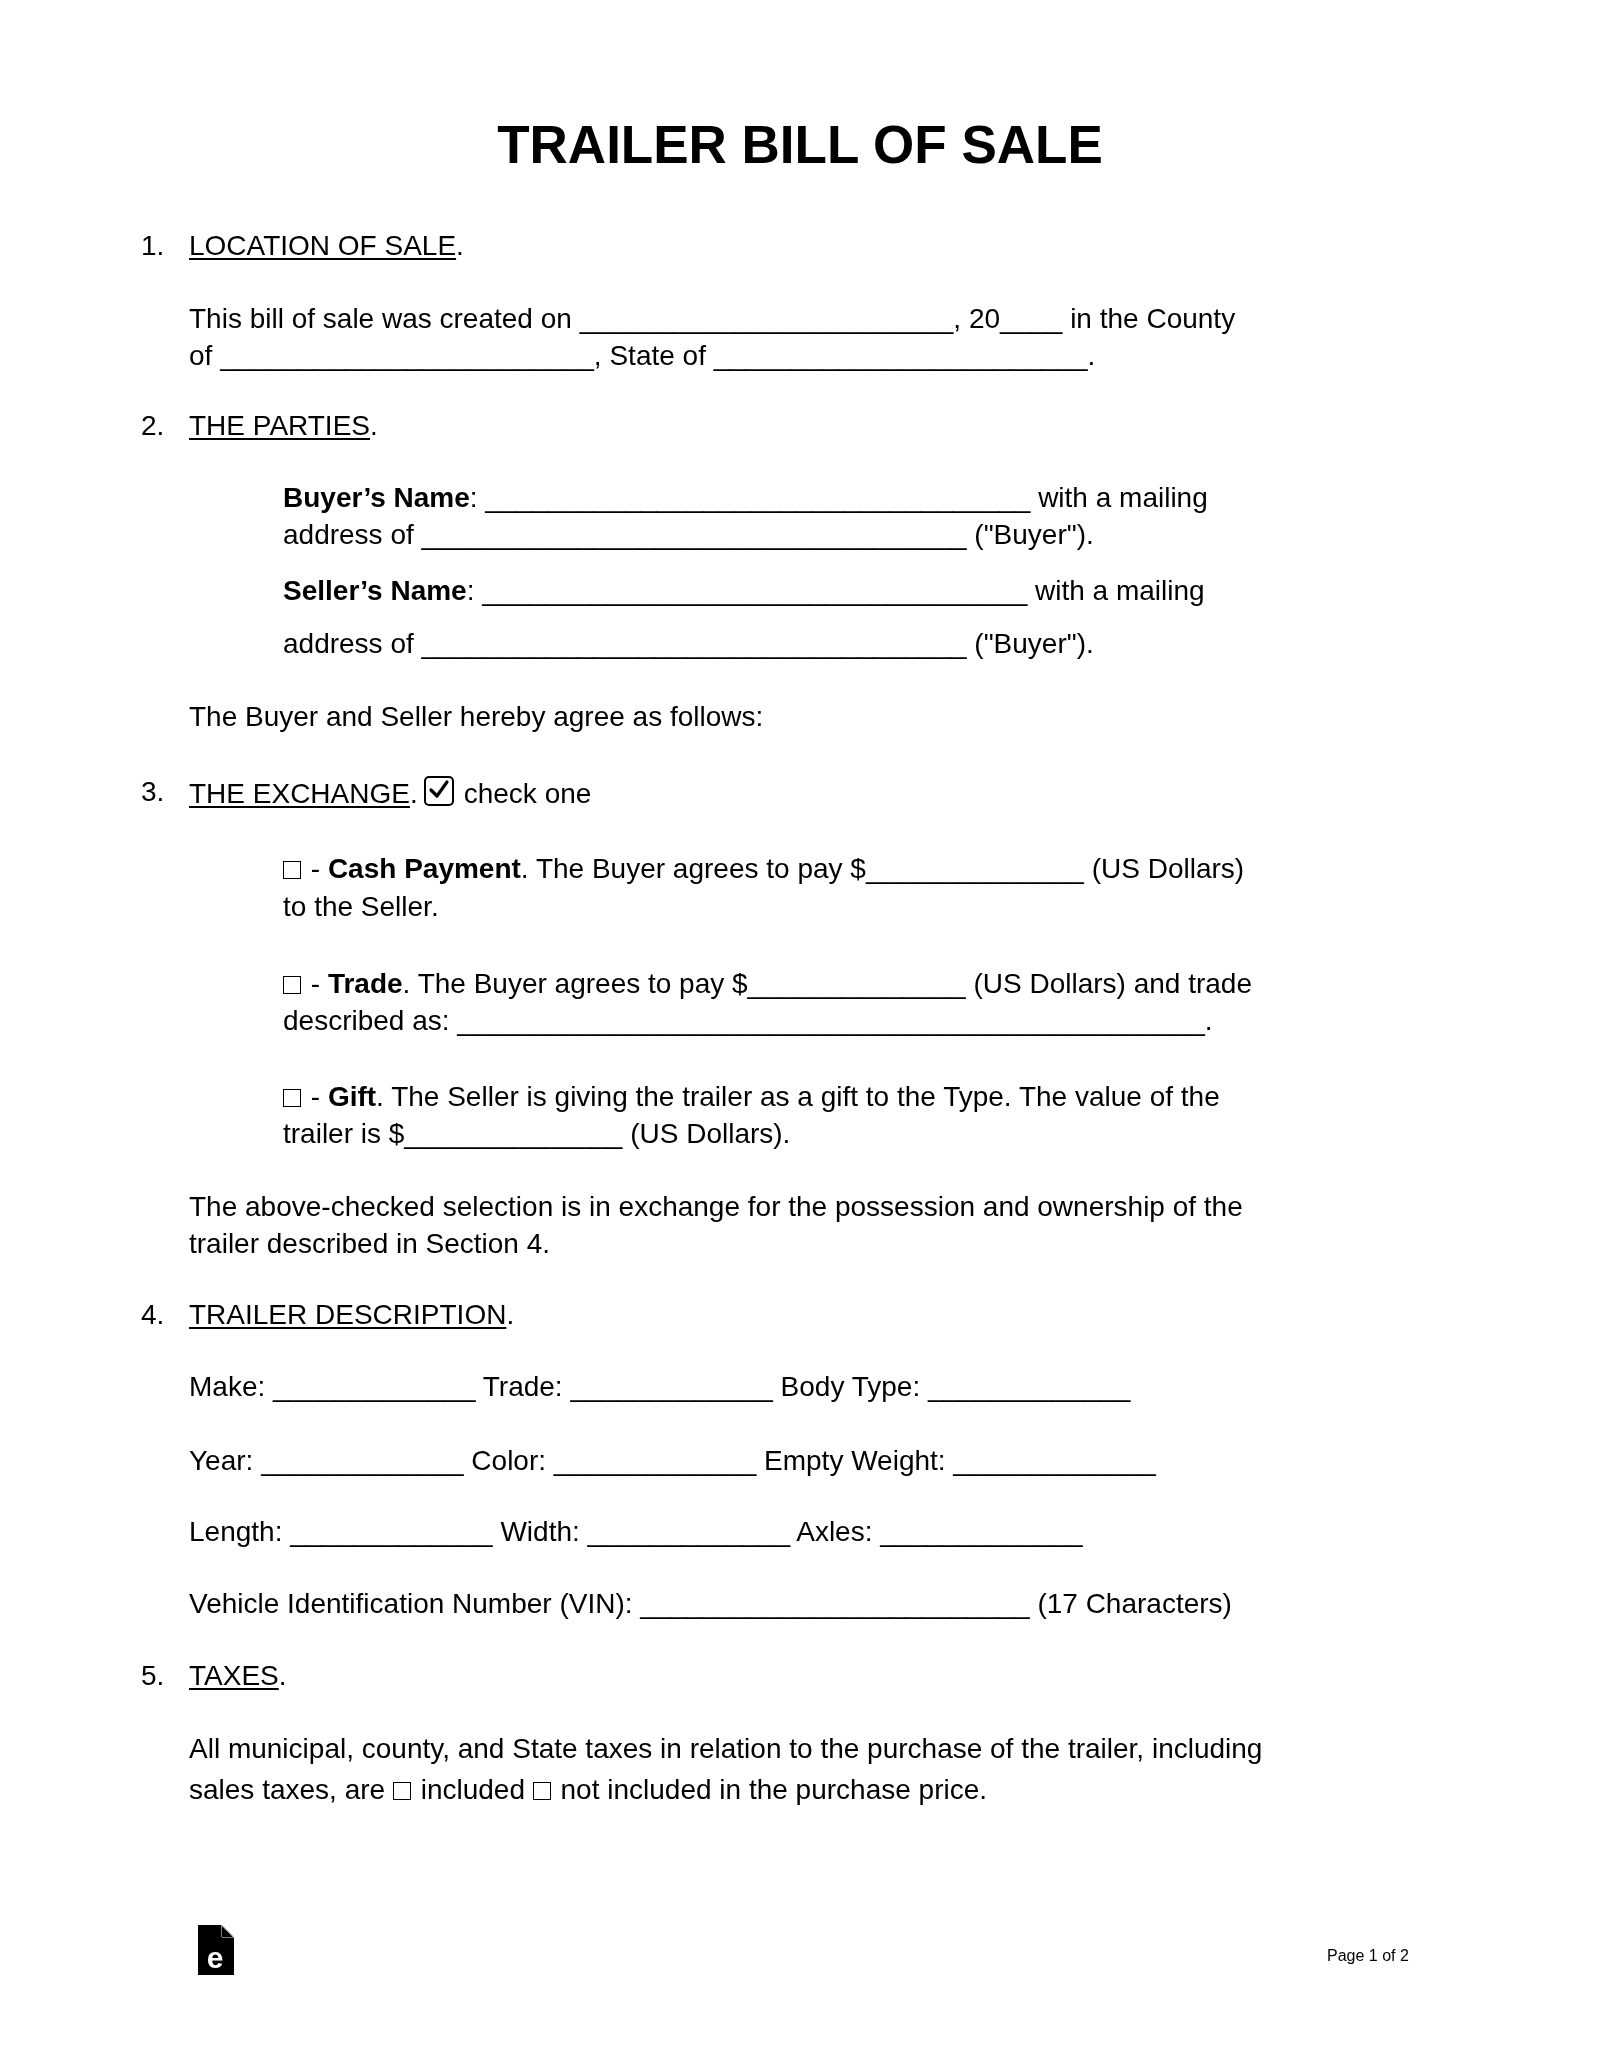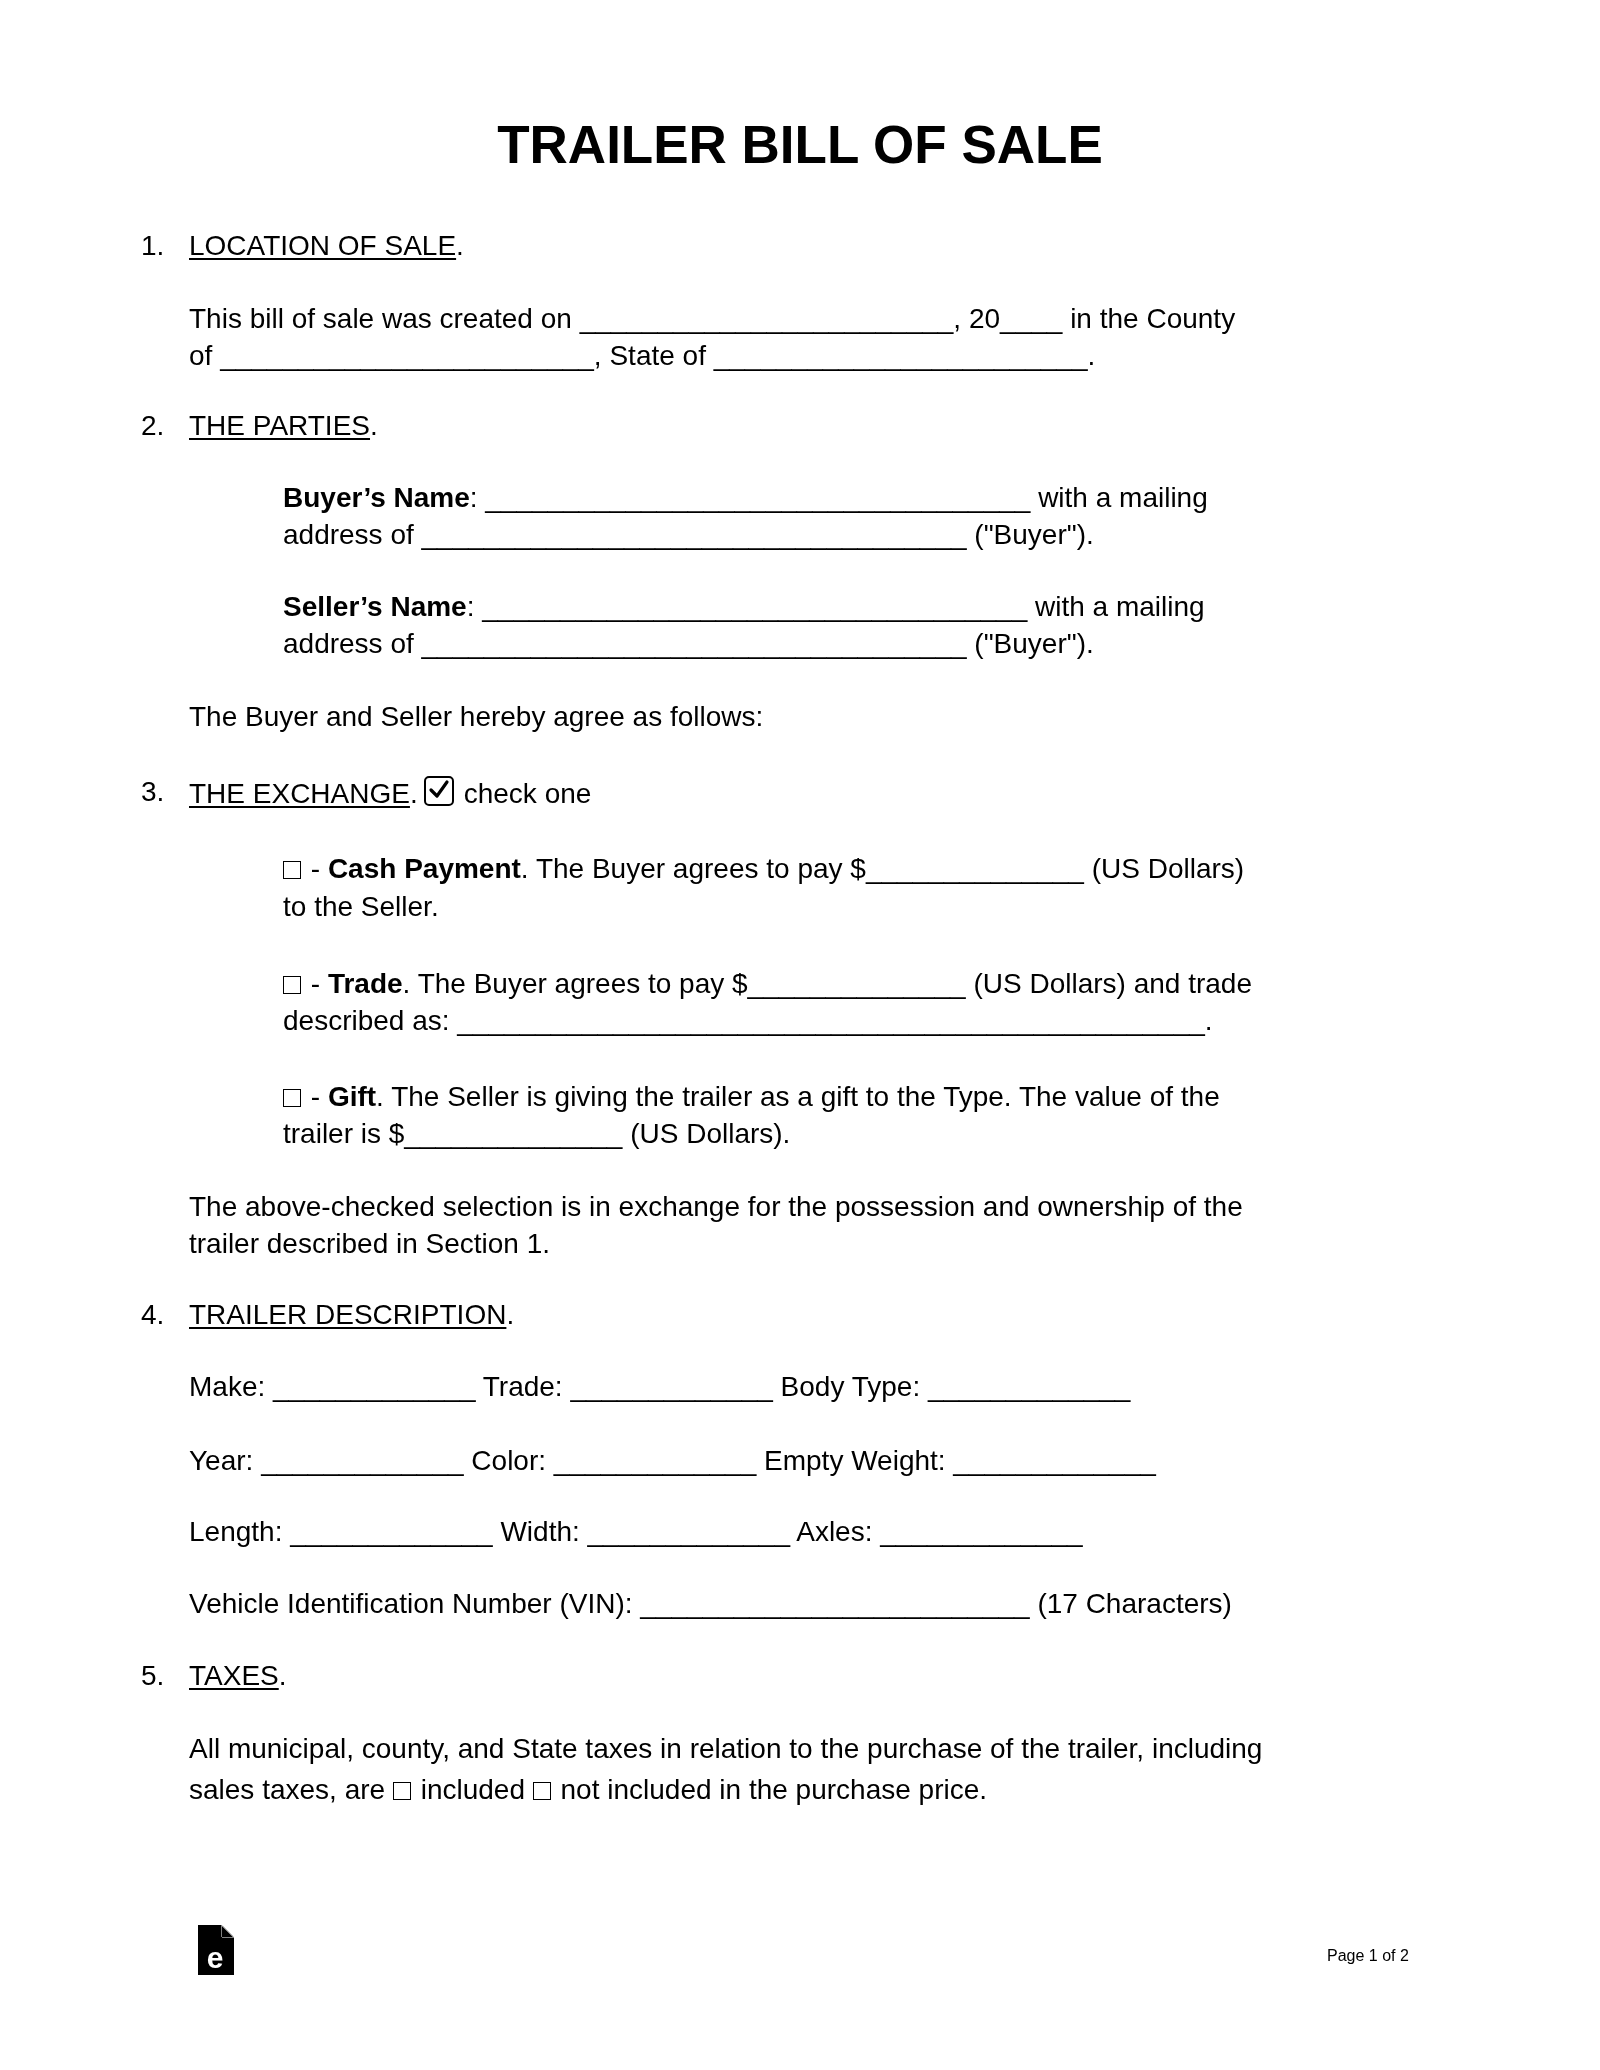--- a/index.html
+++ b/index.html
@@ -28,41 +28,41 @@
 <div class="ln" style="left:189px; top:230px"><span class="h">LOCATION OF SALE</span><span>.</span></div>
 <div class="ln" style="left:189px; top:303px">This bill of sale was created on ________________________, 20____ in the County</div>
 <div class="ln" style="left:189px; top:340px">of ________________________, State of ________________________.</div>
 
 <div class="num" style="top:410px">2.</div>
 <div class="ln" style="left:189px; top:410px"><span class="h">THE PARTIES</span><span>.</span></div>
 
 <div class="ln" style="left:283px; top:482px"><span class="b">Buyer’s Name</span><span>: ___________________________________ with a mailing</span></div>
 <div class="ln" style="left:283px; top:519px">address of ___________________________________ ("Buyer").</div>
 
-<div class="ln" style="left:283px; top:591px"><span class="b">Seller’s Name</span><span>: ___________________________________ with a mailing</span></div>
+<div class="ln" style="left:283px; top:575px"><span class="b">Seller’s Name</span><span>: ___________________________________ with a mailing</span></div>
 <div class="ln" style="left:283px; top:628px">address of ___________________________________ ("Buyer").</div>
 
 <div class="ln" style="left:189px; top:701px">The Buyer and Seller hereby agree as follows:</div>
 
 <div class="num" style="top:776px">3.</div>
 <div class="ln" style="left:189px; top:776px"><span class="h">THE EXCHANGE</span><span>.</span><span class="chk"><svg width="22" height="22" viewBox="0 0 22 22">
         <path d="M3 11 L9 17 L19 3" fill="none" stroke="#000" stroke-width="3.2" stroke-linecap="round" stroke-linejoin="round"></path>
       </svg></span><span>check one</span></div>
 
 <div class="ln" style="left:283px; top:853px"><span class="box"></span><span> - </span><span class="b">Cash Payment</span><span>. The Buyer agrees to pay $______________ (US Dollars)</span></div>
 <div class="ln" style="left:283px; top:891px">to the Seller.</div>
 
 <div class="ln" style="left:283px; top:968px"><span class="box"></span><span> - </span><span class="b">Trade</span><span>. The Buyer agrees to pay $______________ (US Dollars) and trade</span></div>
 <div class="ln" style="left:283px; top:1005px">described as: ________________________________________________.</div>
 
 <div class="ln" style="left:283px; top:1081px"><span class="box"></span><span> - </span><span class="b">Gift</span><span>. The Seller is giving the trailer as a gift to the Type. The value of the</span></div>
 <div class="ln" style="left:283px; top:1118px">trailer is $______________ (US Dollars).</div>
 
 <div class="ln" style="left:189px; top:1191px">The above-checked selection is in exchange for the possession and ownership of the</div>
-<div class="ln" style="left:189px; top:1228px">trailer described in Section 1.</div>
+<div class="ln" style="left:189px; top:1228px">trailer described in Section 4.</div>
 
 <div class="num" style="top:1299px">4.</div>
 <div class="ln" style="left:189px; top:1299px"><span class="h">TRAILER DESCRIPTION</span><span>.</span></div>
 
 <div class="ln" style="left:189px; top:1371px">Make: _____________ Trade: _____________ Body Type: _____________</div>
 <div class="ln" style="left:189px; top:1445px">Year: _____________ Color: _____________ Empty Weight: _____________</div>
 <div class="ln" style="left:189px; top:1516px">Length: _____________ Width: _____________ Axles: _____________</div>
 <div class="ln" style="left:189px; top:1588px">Vehicle Identification Number (VIN): _________________________ (17 Characters)</div>
 
 <div class="num" style="top:1660px">5.</div>

